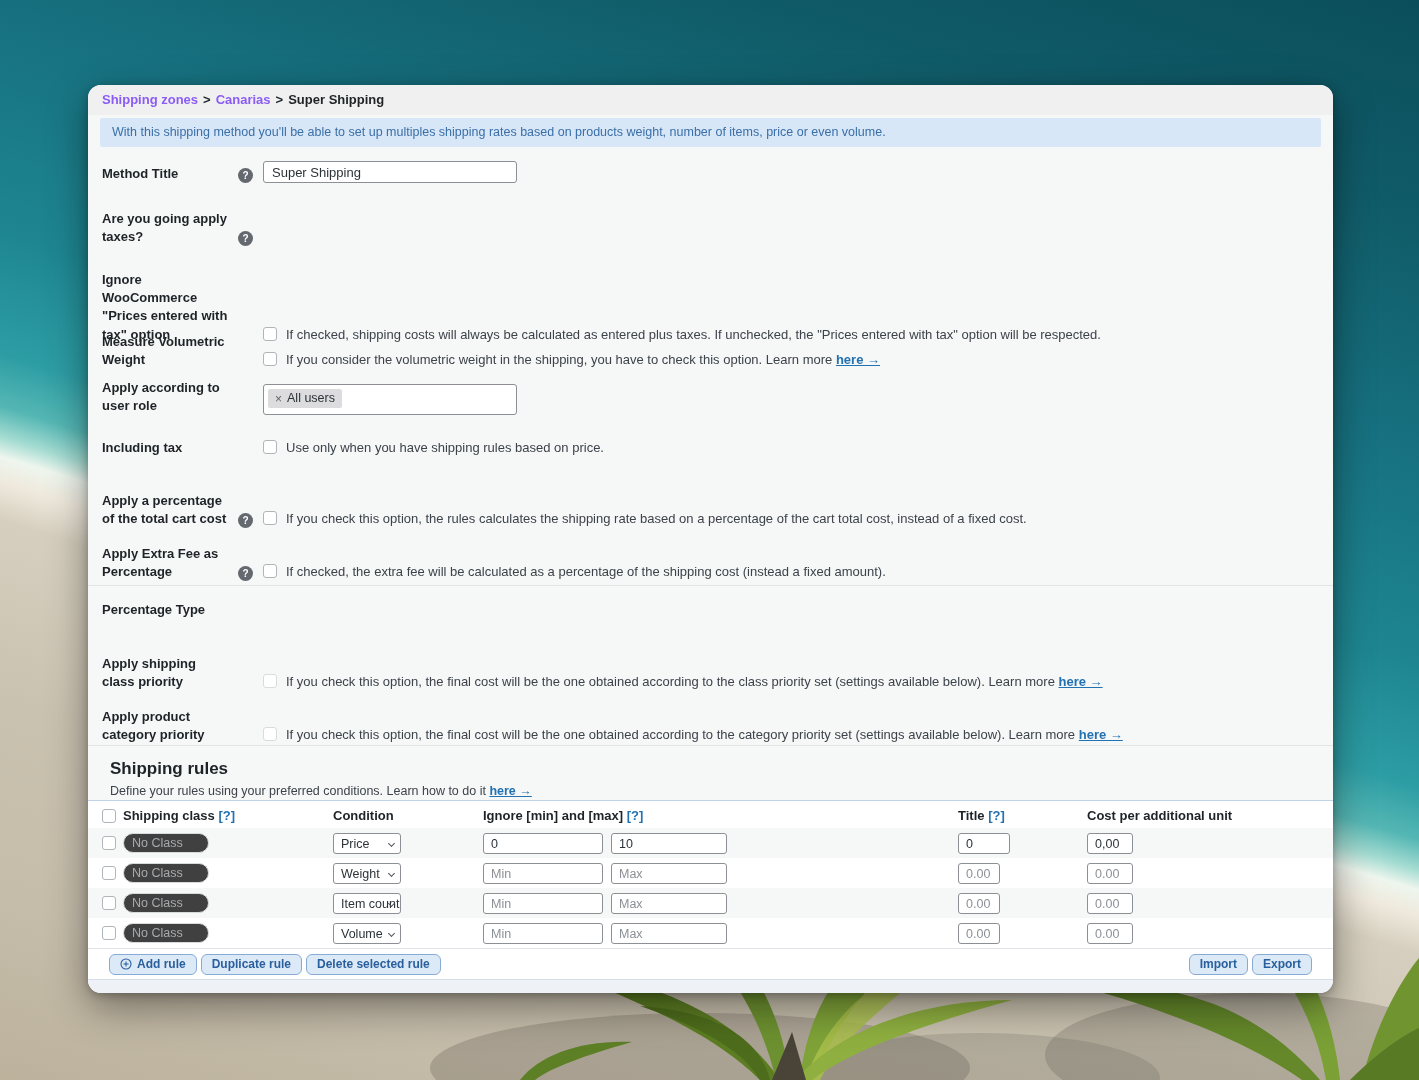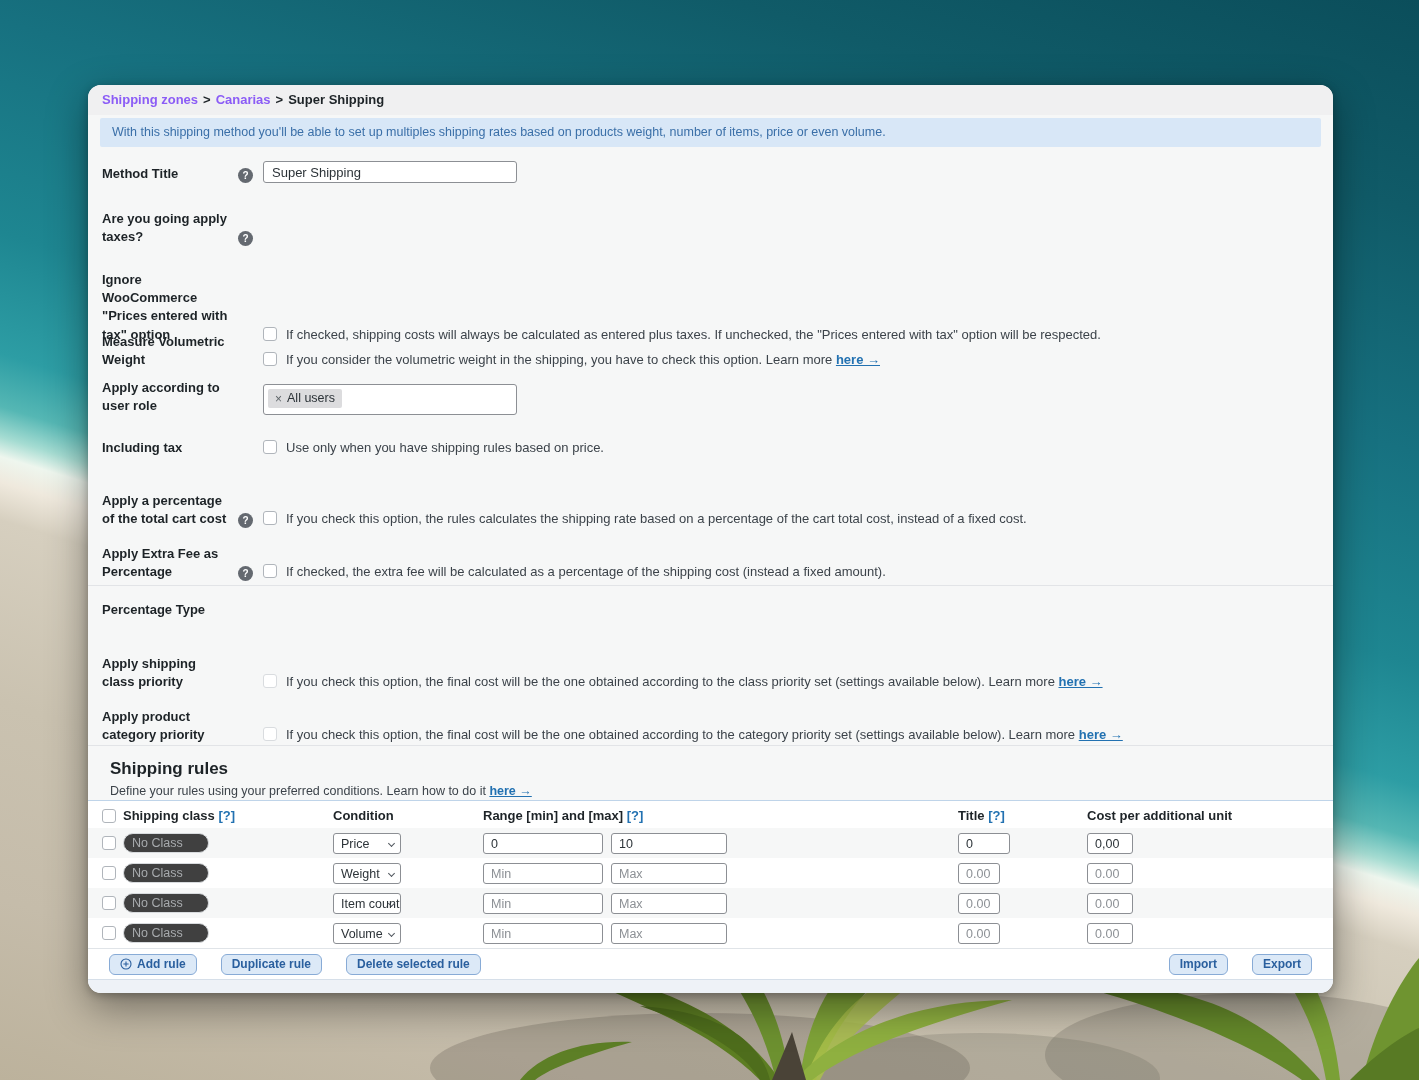--- a/index.html
+++ b/index.html
@@ -80,21 +80,21 @@
   .rowsel{position:absolute;left:245px;top:5px;width:68px;height:21px;border:1px solid #8c8f94;border-radius:3px;background:#fff;
     display:flex;align-items:center;padding:0 18px 0 7px;font-size:12.5px;color:#2c3338;cursor:pointer;white-space:nowrap}
   .rowsel .chev{right:6px;top:7px;width:5px;height:5px}
   .rmin{left:395px;width:120px}
   .rmax{left:523px;width:116px}
   .rcost{left:870px;width:42px}
   .rcost.wide{width:52px}
   .runit{left:999px;width:46px}
 
   .tfoot{position:absolute;left:0;right:0;top:863px;height:31px;background:#fff;border-top:1px solid #e0e4e8;
-    display:flex;align-items:center;padding:0 21px;gap:24px}
+    display:flex;align-items:center;padding:0 21px;gap:4px}
   .btn{height:21px;display:inline-flex;align-items:center;gap:5px;background:#dce9f7;border:1px solid #88abd6;border-radius:6px;
     color:#2a5f9e;font-size:12px;font-weight:bold;padding:0 10px;cursor:pointer;font-family:"Liberation Sans",sans-serif;white-space:nowrap}
   .spacer{flex:1}
   .card-bottom{position:absolute;left:0;right:0;top:894px;height:14px;background:#eef2f7;border-top:1px solid #d6dfe9}
 </style>
 </head>
 <body>
 
 <svg class="palms" viewBox="0 0 1419 240" preserveAspectRatio="none" aria-hidden="true">
   <ellipse cx="700" cy="228" rx="270" ry="55" fill="#57534a" opacity="0.26"></ellipse>
@@ -242,21 +242,21 @@
 
   <div class="divider" style="top:660px"></div>
 
   <div class="rules-title">Shipping rules</div>
   <div class="rules-sub"><span>Define your rules using your preferred conditions. Learn how to do it </span><a class="bluelink">here →</a></div>
 
   <div class="thead">
     <input type="checkbox" class="cb hcell pos-check" style="margin: 0px;">
     <div class="hcell pos-class"><span>Shipping class</span> <a class="qlink">[?]</a></div>
     <div class="hcell pos-cond">Condition</div>
-    <div class="hcell pos-range"><span>Range [min] and [max]</span> <a class="qlink">[?]</a></div>
+    <div class="hcell pos-range"><span>Ignore [min] and [max]</span> <a class="qlink">[?]</a></div>
     <div class="hcell pos-cost"><span>Title</span> <a class="qlink">[?]</a></div>
     <div class="hcell pos-unit">Cost per additional unit</div>
   </div>
 
   <div class="trow alt" style="top:743px">
     <input type="checkbox" class="cb" style="">
     <input class="cls-input" type="text" disabled="" placeholder="No Class" style="">
     <div class="rowsel">
         <span>Price</span>
         <i class="chev"></i>

